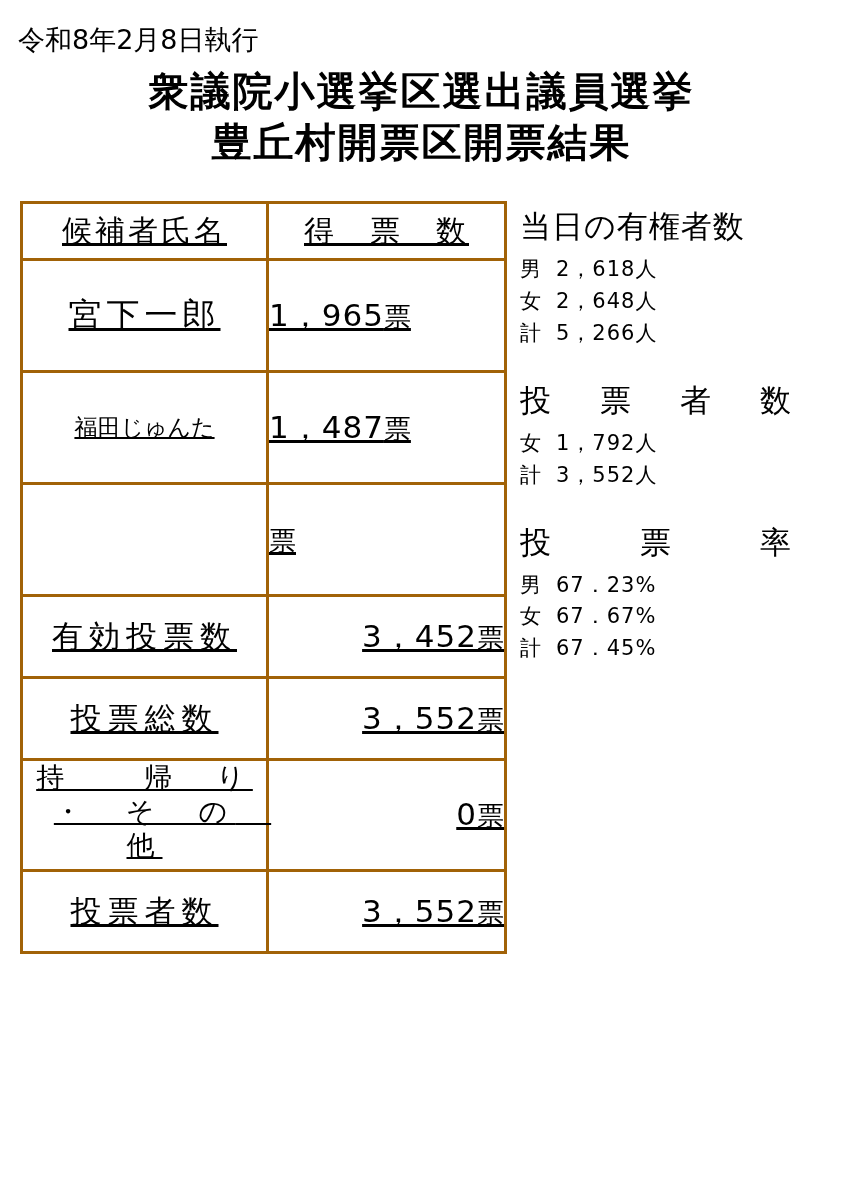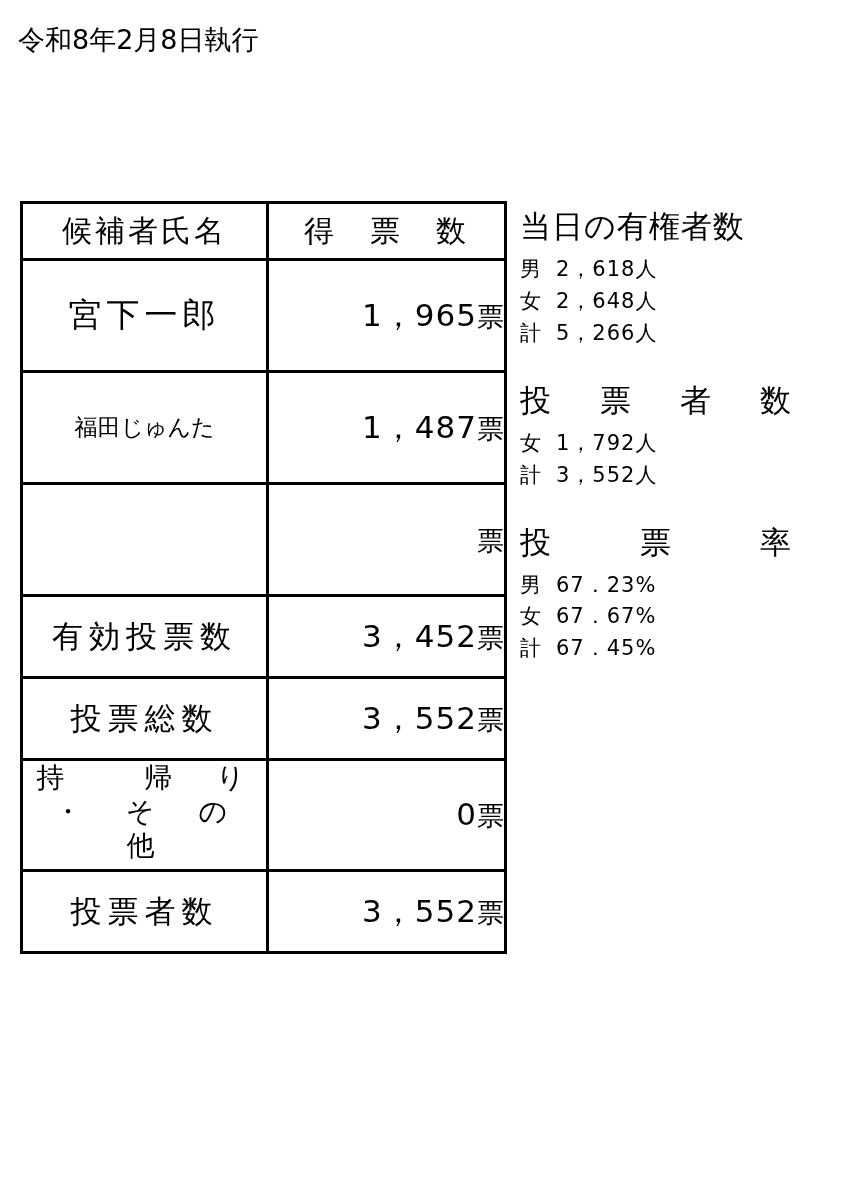--- a/index.html
+++ b/index.html
@@ -50,23 +50,24 @@
   
   .result-table {
     position: absolute;
     left: 20px;
     top: 201px;
     width: 484px;
     border-collapse: collapse;
     table-layout: fixed;
   }
   .result-table td {
-    border: 3px solid #000000;
+    border: 3px solid #a16207;
     padding: 0;
     vertical-align: middle;
+    text-decoration: underline;
   }
   .col-name { width: 246px; }
   .col-vote { width: 238px; }
 
   .hdr-cell {
     height: 54px;
     text-align: center;
     font-size: 30px;
     letter-spacing: 3px;
   }
@@ -79,21 +80,20 @@
     box-sizing: border-box;
   }
   .cand-cell.narrow {
     letter-spacing: 0px;
     font-size: 23px;
   }
   .cand-cell.empty { letter-spacing: 0; }
 
   .vote-cell {
     height: 112px;
-    text-align: right;
     font-size: 31px;
     letter-spacing: 1px;
     padding: 0 8px 8px 0;
     box-sizing: border-box;
     vertical-align: bottom;
   }
   .row-label {
     height: 82px;
     text-align: center;
     font-size: 31px;
@@ -143,20 +143,24 @@
   }
   .sum-row .lbl { margin-right: 14px; }
 </style>
 </head>
 <body>
 
 <div class="page">
 
   <div class="date-line">令和8年2月8日執行</div>
 
+  <div class="title-block">
+    <div class="title-line">衆議院小選挙区選出議員選挙</div>
+    <div class="title-line">豊丘村開票区開票結果</div>
+  </div>
 
   <table class="result-table">
     <colgroup>
       <col class="col-name">
       <col class="col-vote">
     </colgroup>
     <tbody>
       <tr>
         <td class="hdr-cell">候補者氏名</td>
         <td class="hdr-cell">得　票　数</td>

